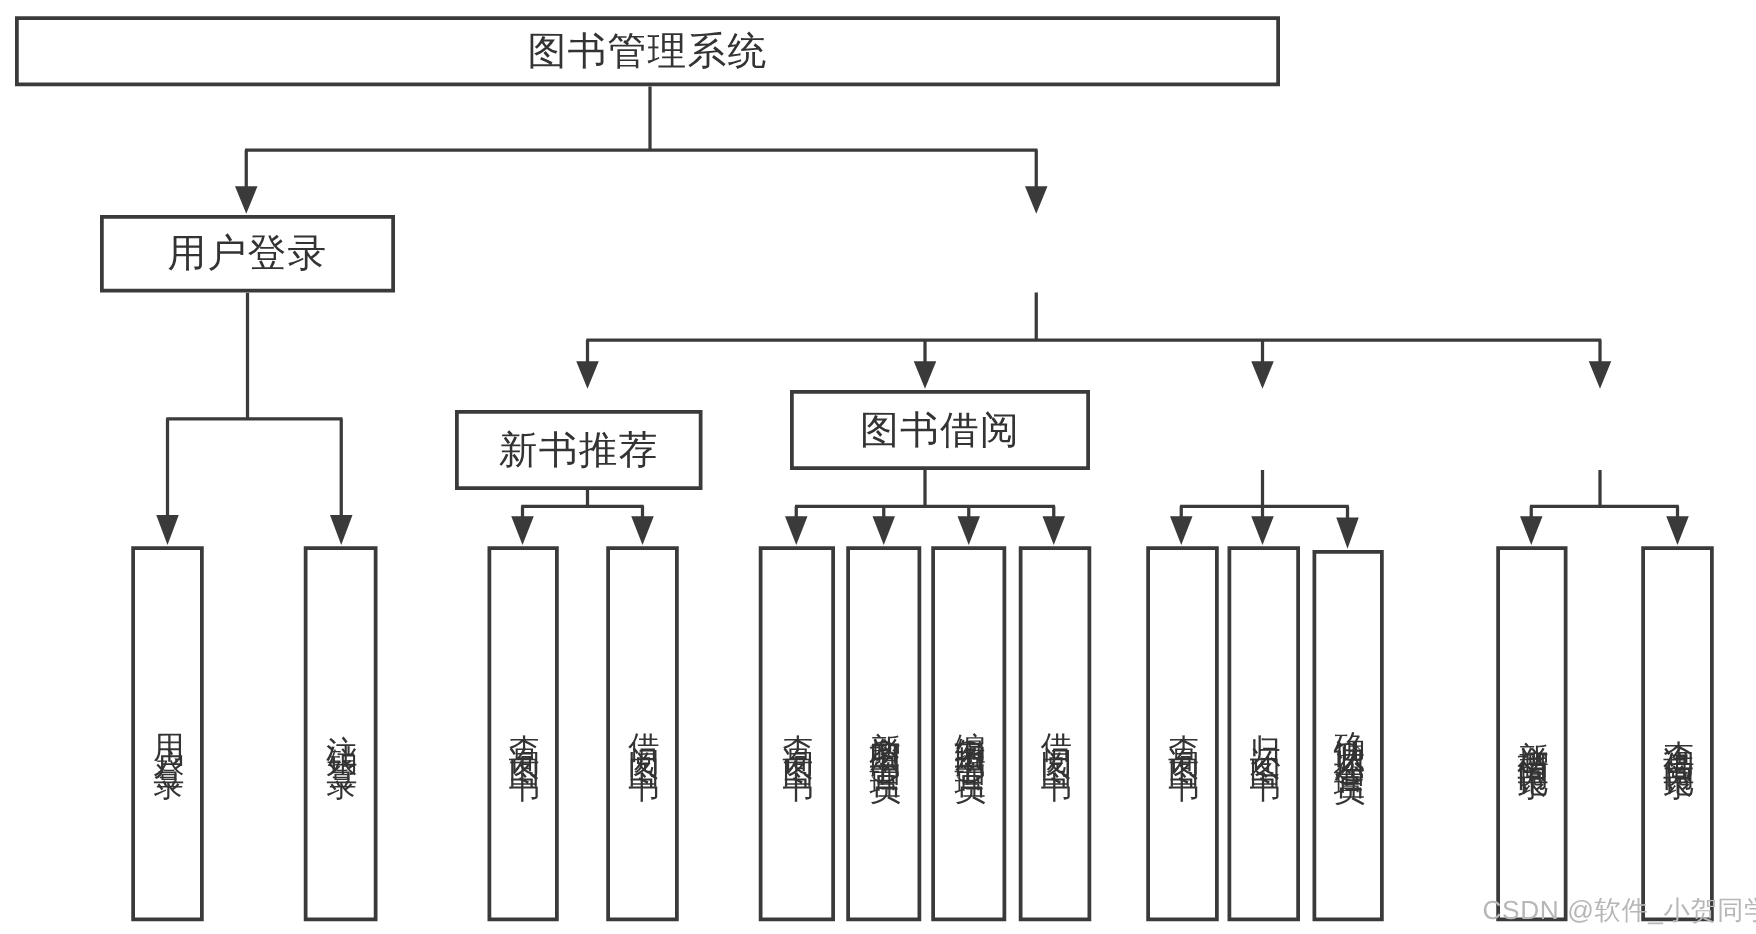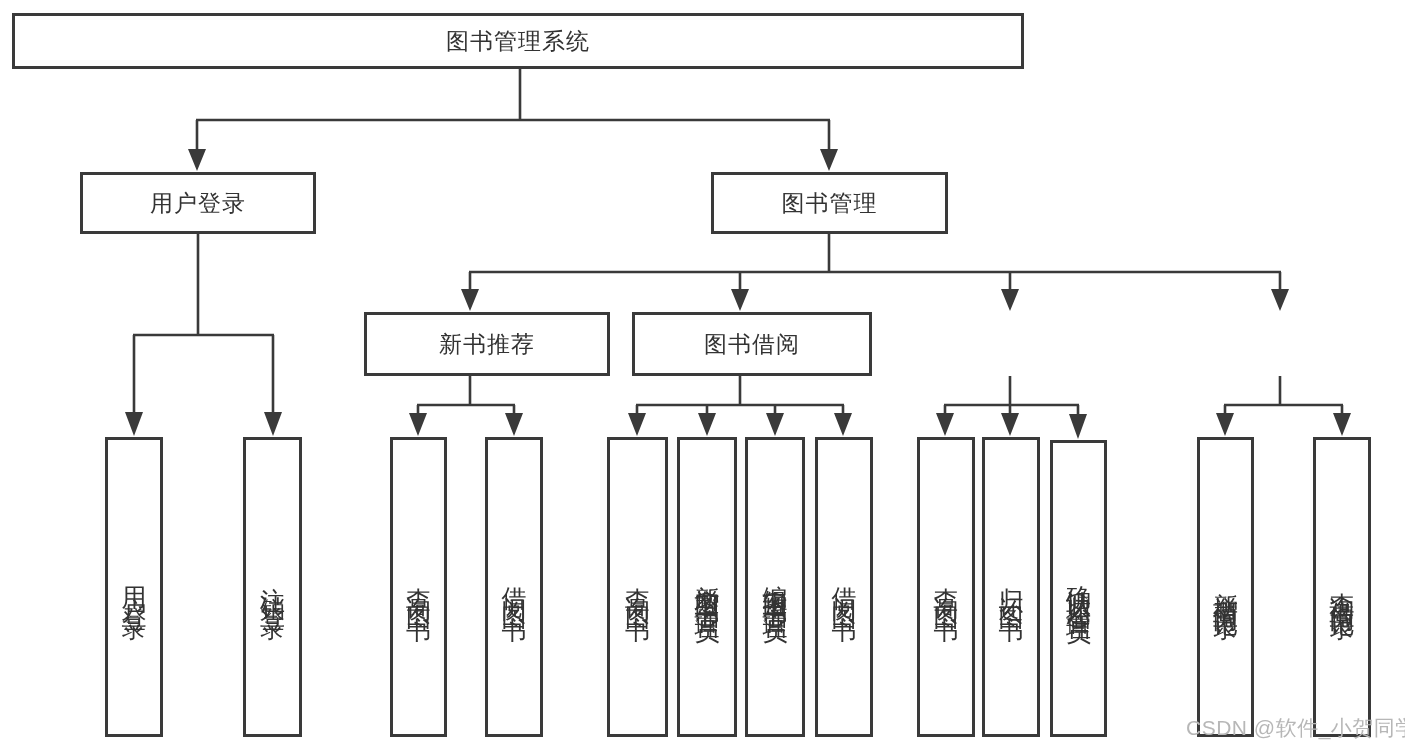--- a/index.html
+++ b/index.html
@@ -15,21 +15,21 @@
   }
   .stage{position:absolute;inset:0;width:1405px;height:747px;}
   svg.connectors{position:absolute;left:0;top:0;pointer-events:none;}
   .node{
     position:absolute;box-sizing:border-box;
     border:3px solid var(--line);
     background:var(--bg);
     color:var(--text);
     display:flex;align-items:center;justify-content:center;
   }
-  .hbox{font-size:23px;letter-spacing:1px;white-space:nowrap;}
+  .hbox{font-size:31px;letter-spacing:1px;white-space:nowrap;}
   .root{border-width:3px;}
   .vbox{
     writing-mode:vertical-rl;
     text-orientation:mixed;
     font-size:25px;
     line-height:1;
     white-space:nowrap;
   }
   .spread{letter-spacing:10px;}
   .mid{letter-spacing:5px;}
@@ -85,23 +85,22 @@
              M936 413 L954 413 L945 436 Z
              M1001 413 L1019 413 L1010 436 Z
              M1069 414 L1087 414 L1078 439 Z
              M1216 413 L1234 413 L1225 436 Z
              M1333 413 L1351 413 L1342 436 Z"></path>
   </svg>
 
   <div class="node hbox root" style="left:12px;top:13px;width:1012px;height:56px">图书管理系统</div>
 
   <div class="node hbox" style="left:80px;top:172px;width:236px;height:62px">用户登录</div>
-  <div class="node hbox" style="left:711px;top:172px;width:237px;height:62px">图书管理</div>
 
-  <div class="node hbox" style="left:364px;top:312px;width:246px;height:64px">新书推荐</div>
+  <div class="node hbox" style="left:364px;top:328px;width:198px;height:64px">新书推荐</div>
   <div class="node hbox" style="left:632px;top:312px;width:240px;height:64px">图书借阅</div>
 
   <div class="node vbox spread" style="left:105px;top:437px;width:58px;height:300px">用户登录</div>
   <div class="node vbox spread" style="left:243px;top:437px;width:59px;height:300px">注销登录</div>
 
   <div class="node vbox spread" style="left:390px;top:437px;width:57px;height:300px">查询图书</div>
   <div class="node vbox spread" style="left:485px;top:437px;width:58px;height:300px">借阅图书</div>
 
   <div class="node vbox spread" style="left:607px;top:437px;width:61px;height:300px">查询图书</div>
   <div class="node vbox tight" style="left:677px;top:437px;width:60px;height:300px">新增图书（管理员）</div>

